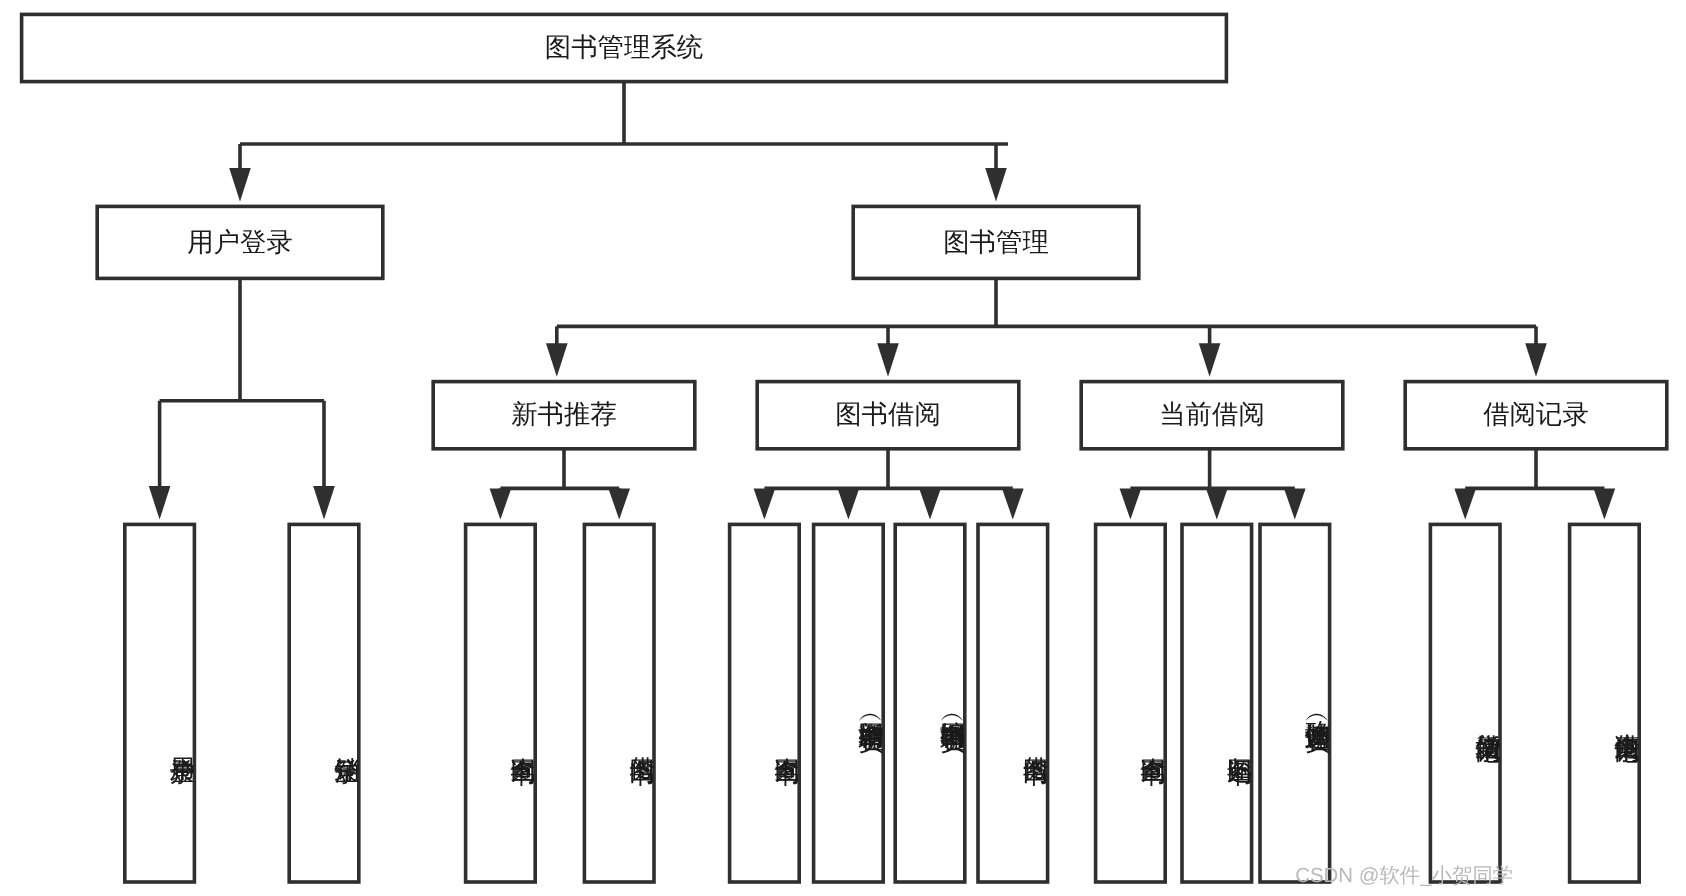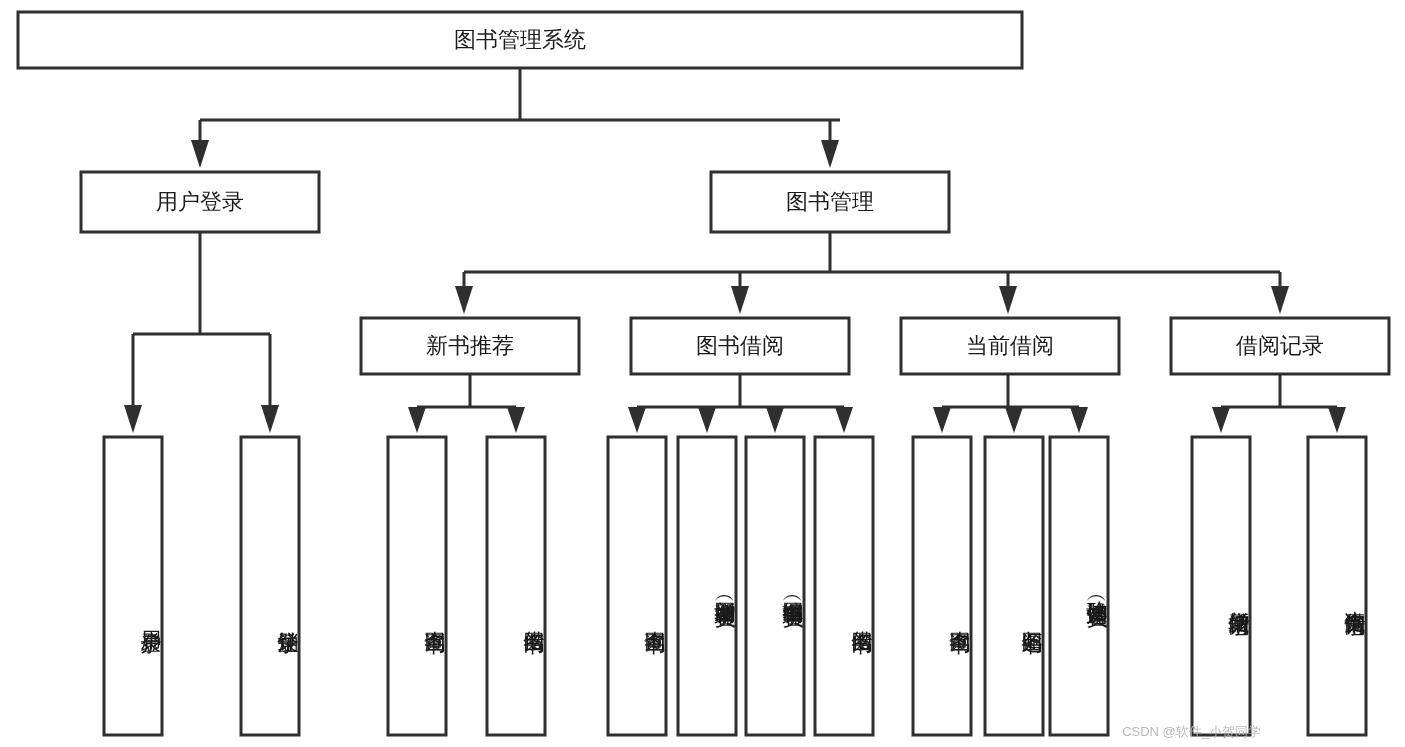--- a/index.html
+++ b/index.html
@@ -61,21 +61,21 @@
     align-items: flex-start;
     justify-content: center;
     white-space: nowrap;
     pointer-events: none;
   }
   .watermark {
     position: absolute;
     right: 8px;
     bottom: 6px;
     font-family: "Liberation Sans", "DejaVu Sans", sans-serif;
-    font-size: 13px;
+    font-size: 17px;
     color: #b9b9b9;
     white-space: nowrap;
   }
 </style>
 </head>
 <body>
 
 <div id="diagram-root">
 
   <svg class="flow" viewBox="0 0 1405 747" xmlns="http://www.w3.org/2000/svg">

